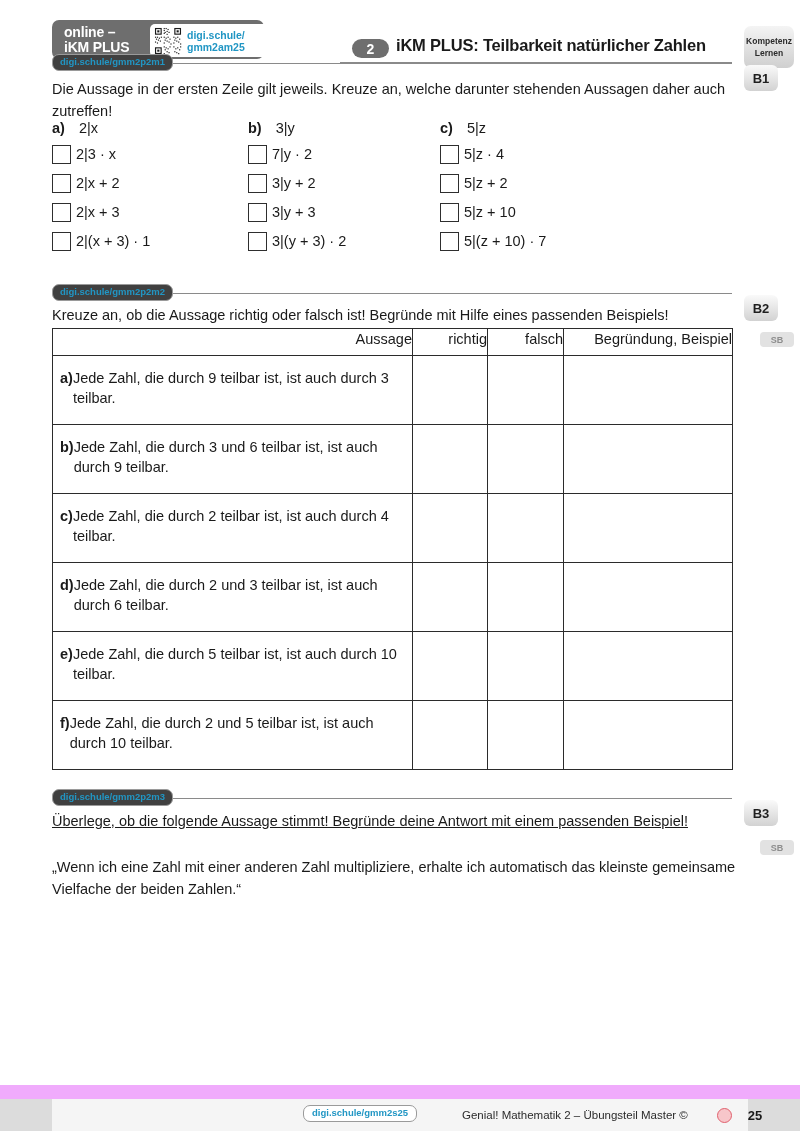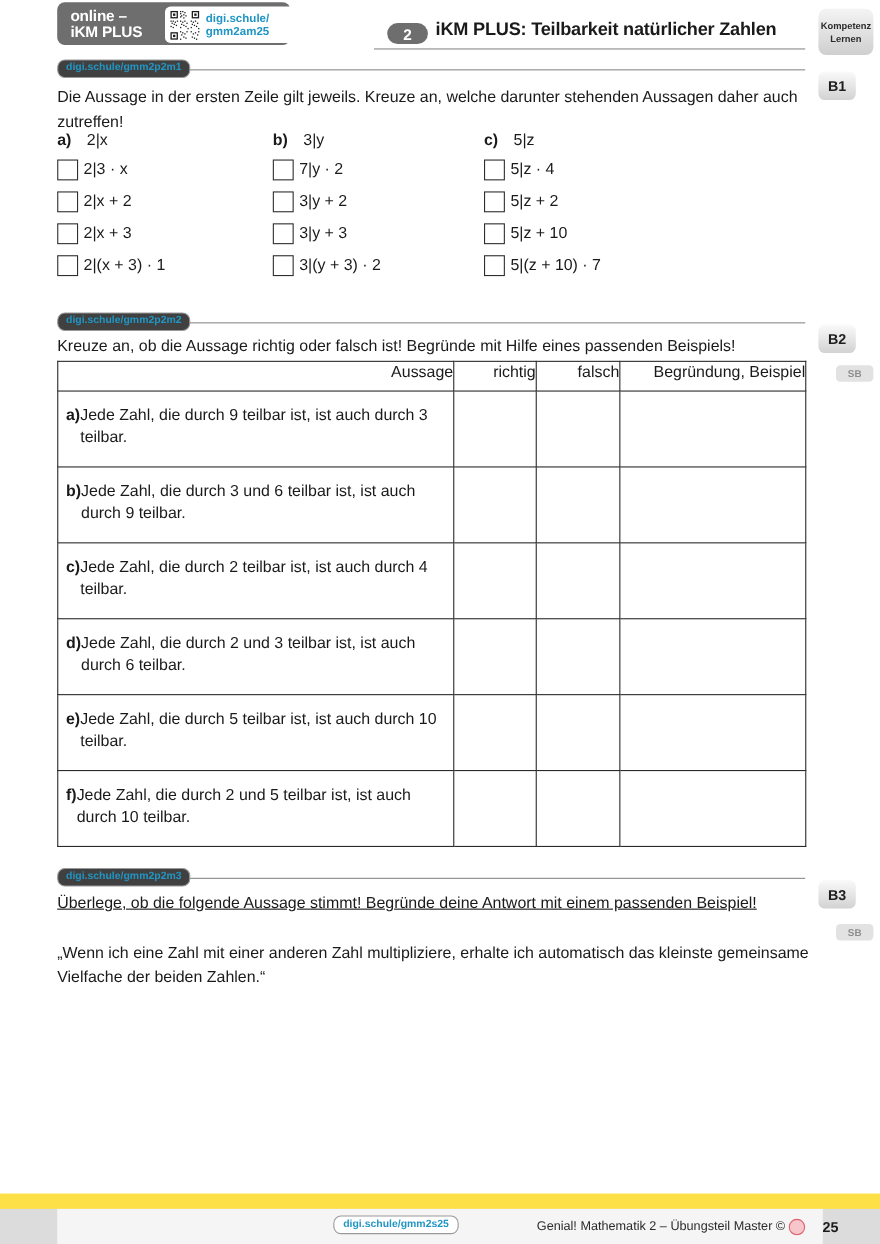--- a/index.html
+++ b/index.html
@@ -10,21 +10,21 @@
   body {
     width: 800px; height: 1131px;
     position: relative;
     font-family: "Liberation Sans", sans-serif;
     color: #1a1a1a;
     overflow: hidden;
   }
 
   
   .header {
-    position: absolute; left: 0; top: 0; width: 671px; height: 48px;
+    position: absolute; left: 0; top: 18px; width: 671px; height: 48px;
   }
   .online-badge {
     position: absolute; left: 52px; top: 2px;
     width: 212px; height: 39px;
     background: #6e6e6e;
     border-radius: 7px;
     display: flex; align-items: center;
   }
   .online-badge-text {
     color: #ffffff; font-weight: bold; font-size: 14px;
@@ -162,41 +162,41 @@
   }
   .stmt-letter {
     font-weight: bold; flex: none; white-space: pre;
   }
   .stmt-body { flex: 1; }
 
   
   .footer {
     position: absolute; left: 0; bottom: 0;
     width: 800px; height: 46px;
-    background: #fde047;
+    background: #f0abfc;
   }
   .footer-band {
     position: absolute; left: 0; bottom: 0;
     width: 800px; height: 32px;
     background: #dcdcdc;
   }
   .footer-white {
     position: absolute; left: 52px; bottom: 0;
     width: 696px; height: 32px;
     background: #f5f5f5;
   }
   .footer-tag {
     position: absolute; left: 303px; bottom: 9px;
     background: #ffffff; border: 1px solid #9a9a9a;
     border-radius: 7px; padding: 1px 8px 2px 8px;
     color: #2196c4; font-weight: bold; font-size: 9.5px;
     line-height: 12px; white-space: nowrap;
   }
   .footer-credit {
-    position: absolute; left: 488px; bottom: 9px;
+    position: absolute; left: 462px; bottom: 9px;
     font-size: 11.5px; color: #2b2b2b; white-space: nowrap;
     line-height: 14px;
     margin-top: 40px;
   }
   .footer-logo {
     position: absolute; left: 717px; bottom: 8px;
     width: 15px; height: 15px; border-radius: 50%;
     background: #f7c6ca; border: 1px solid #e0616e;
   }
   .footer-page {

